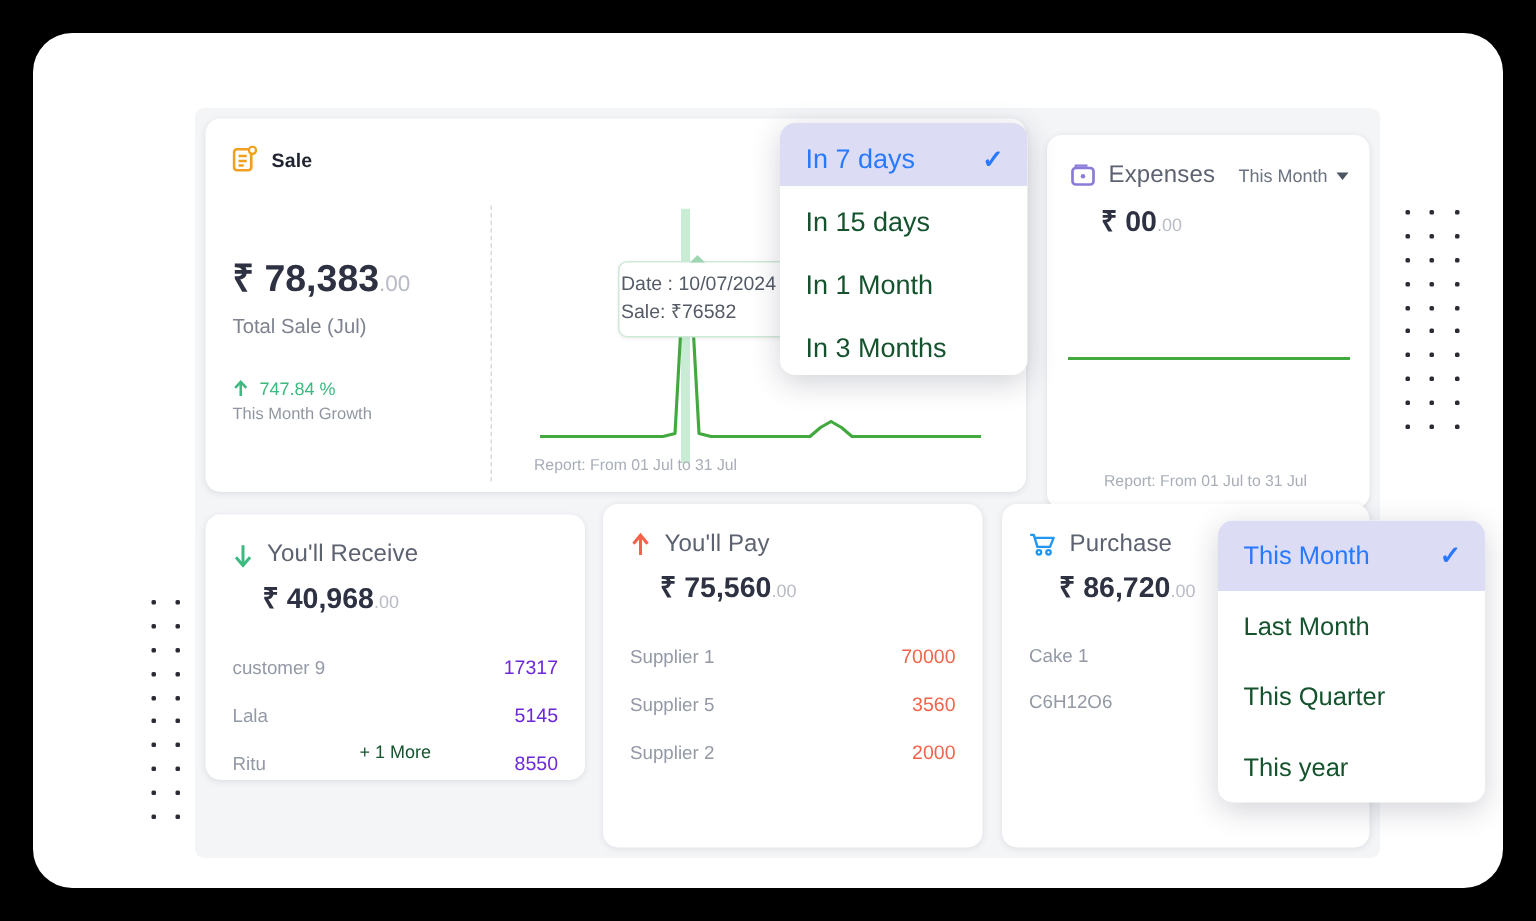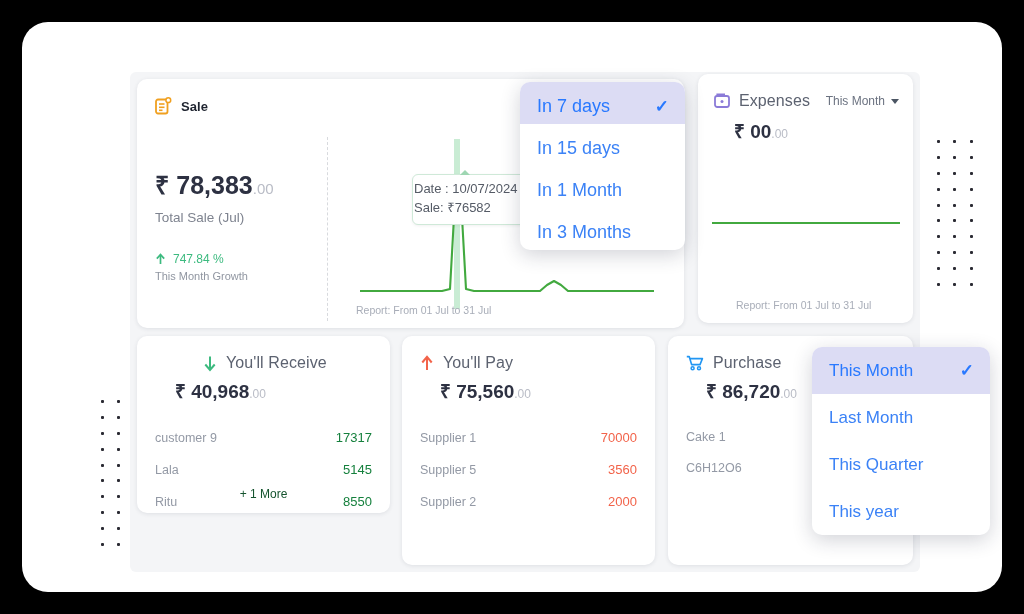--- a/index.html
+++ b/index.html
@@ -56,47 +56,47 @@
     background: #fff; border: 1px solid #cfe9d8; border-radius: 6px;
     padding: 5px 8px 6px 1px; font-size: 13px; color: #555b66; line-height: 1.45;
     box-shadow: 0 1px 3px rgba(0,0,0,.06); white-space: nowrap; z-index: 4;
   }
   #chart-tooltip .tip-arrow {
     position: absolute; left: 47px; top: -5px;
     width: 0; height: 0; border-left: 5px solid transparent; border-right: 5px solid transparent;
     border-bottom: 5px solid #9ed6b2;
   }
   
-  #card-expenses { left: 568px; top: 2px; width: 215px; height: 249px; }
+  #card-expenses { left: 568px; top: 18px; width: 215px; height: 249px; }
   .head-row { display: flex; align-items: center; padding: 18px 14px 0 16px; }
   .mini-select { margin-left: auto; display: flex; align-items: center; gap: 6px; font-size: 12px; color: #6b7280; }
   .chev { width: 0; height: 0; border-left: 4.5px solid transparent; border-right: 4.5px solid transparent; border-top: 5px solid #4b5563; }
   #expenses-amount { position: absolute; left: 36px; top: 44px; font-size: 19px; }
   #expenses-amount .cents { font-size: 12px; }
   #expenses-line { position: absolute; left: 14px; top: 148px; width: 188px; border-top: 2px solid #42a93f; }
   #expenses-report { left: 38px; top: 225px; }
   
-  #card-receive { left: 7px;   top: 264px; width: 253px; height: 177px; padding-left: 48px; }
+  #card-receive { left: 7px;   top: 271px; width: 253px; height: 177px; }
   #card-pay     { left: 272px; top: 264px; width: 253px; height: 229px; }
   #card-purchase{ left: 538px; top: 264px; width: 245px; height: 229px; }
   .b-amount { position: absolute; left: 38px; top: 42px; font-size: 19px; }
   .b-amount .cents { font-size: 12px; }
   .list { position: absolute; left: 18px; right: 18px; top: 86px; }
   .list-row { display: flex; align-items: baseline; font-size: 12.5px; padding: 8px 0 9px 0; }
   .list-name { color: #9399a5; }
   .list-val { margin-left: auto; font-size: 13px; }
-  .val-green { color: #15803d; }
+  .val-green { color: #6d28d9; }
   .val-red { color: #f2634a; }
   .more { position: absolute; left: 0; right: 0; bottom: 12px; text-align: center; font-size: 12px; color: #14532d; }
   
   .dropdown {
     position: absolute; background: #fff; border-radius: 10px;
     box-shadow: 0 5px 20px rgba(30,35,60,.20); overflow: hidden; z-index: 20;
   }
-  .dd-item { display: flex; align-items: center; font-size: 18px; color: #3b82f6; }
+  .dd-item { display: flex; align-items: center; font-size: 18px; color: #14532d; }
   .dd-item.sel { background: #dcdcf4; color: #2979ff; }
   .dd-check { margin-left: auto; color: #2979ff; font-size: 17px; font-weight: bold; }
   #dd-sale { left: 390px; top: 10px; width: 165px; }
   #dd-sale .dd-item { height: 42px; padding: 6px 16px 0 17px; }
   #dd-purchase { left: 682px; top: 275px; width: 178px; }
   #dd-purchase .dd-item { height: 47px; padding: 0 16px 0 17px; font-size: 17px; }
   svg { display: block; }
 </style>
 </head>
 <body>

